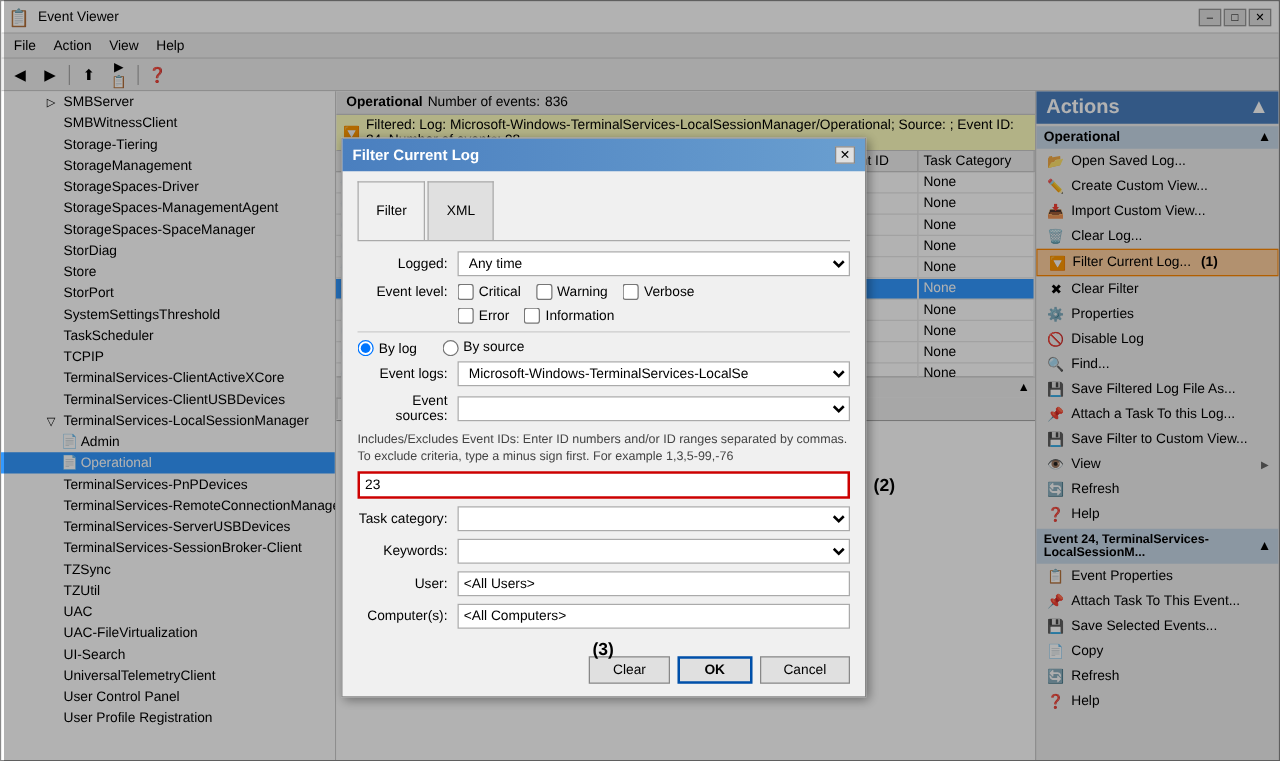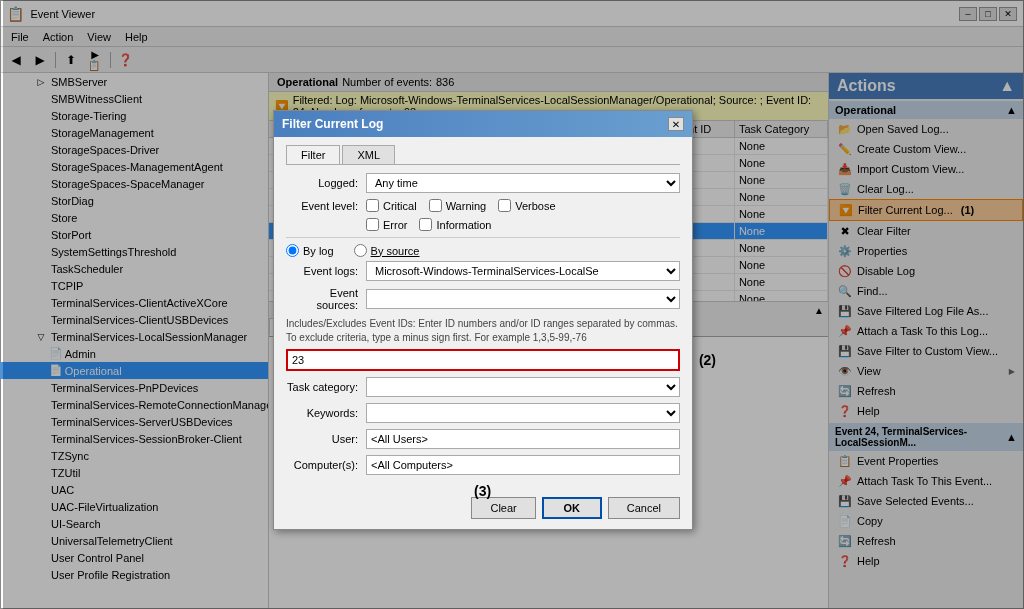--- a/index.html
+++ b/index.html
@@ -56,21 +56,21 @@
     .action-arrow { font-size: 8px; color: #666; margin-left: auto; }
     
     
     .dialog-overlay { position: fixed; top: 0; left: 3px; width: 100%; height: 100%; background: rgba(0,0,0,0.3); z-index: 100; display: flex; align-items: center; justify-content: center; }
     .dialog { background: #f0f0f0; border: 1px solid #888; box-shadow: 2px 2px 8px rgba(0,0,0,0.4); width: 420px; position: absolute; top: 110px; left: 270px; }
     .dialog-title-bar { background: linear-gradient(to right, #4a7fbf, #6a9fd0); color: #fff; padding: 4px 8px; display: flex; justify-content: space-between; align-items: center; height: 26px; }
     .dialog-title { font-size: 12px; font-weight: bold; }
     .dialog-close { width: 16px; height: 14px; background: #e0e0e0; border: 1px solid #888; display: flex; align-items: center; justify-content: center; cursor: pointer; font-size: 10px; color: #000; }
     .dialog-body { padding: 8px 12px; }
     .dialog-tabs { display: flex; border-bottom: 1px solid #aaa; margin-bottom: 8px; }
-    .dialog-tab { padding: 3px 14px; border: 1px solid #aaa; background: #e0e0e0; cursor: pointer; font-size: 11px; border-bottom: none; margin-right: 2px; }
+    .dialog-tab { padding: 17px 14px; border: 1px solid #aaa; background: #e0e0e0; cursor: pointer; font-size: 11px; border-bottom: none; margin-right: 2px; }
     .dialog-tab.active { background: #f0f0f0; border-bottom-color: #f0f0f0; }
     .form-row { display: flex; align-items: center; margin-bottom: 6px; }
     .form-label { width: 80px; font-size: 11px; text-align: right; padding-right: 8px; flex-shrink: 0; }
     .form-control { flex: 1; }
     .select-box { width: 100%; padding: 1px 4px; border: 1px solid #aaa; background: #fff; font-size: 11px; height: 20px; }
     .checkbox-item { display: flex; align-items: center; gap: 4px; font-size: 11px; }
     .text-input { width: 100%; padding: 1px 4px; border: 1px solid #aaa; font-size: 11px; height: 20px; background: #fff; }
     .event-id-input { width: 100%; padding: 2px 4px; border: 2px solid #cc0000; font-size: 11px; height: 22px; background: #fff; }
     .dialog-buttons { display: flex; justify-content: flex-end; gap: 6px; padding: 8px 12px 10px; }
     .btn { padding: 3px 18px; border: 1px solid #888; background: #e0e0e0; font-size: 11px; cursor: pointer; min-width: 60px; }
@@ -641,21 +641,21 @@
             </label>
           </div>
         </div>
 
         <div style="height:1px; background:#ccc; margin:6px 0;"></div>
 
         <div style="display:flex; gap:20px; margin-bottom:4px;">
           <label style="display:flex;align-items:center;gap:4px;font-size:11px;">
             <input type="radio" name="logsource" checked="" style=""> By log
           </label>
-          <label style="display:flex;align-items:center;gap:4px;font-size:11px;text-decoration:underline;">
+          <label style="display:flex;gap:4px;font-size:11px;">
             <input type="radio" name="logsource" style=""> By source
           </label>
         </div>
 
         <div class="form-row">
           <span class="form-label">Event logs:</span>
           <div class="form-control">
             <select class="select-box">
               <option>Microsoft-Windows-TerminalServices-LocalSe</option>
             </select>

